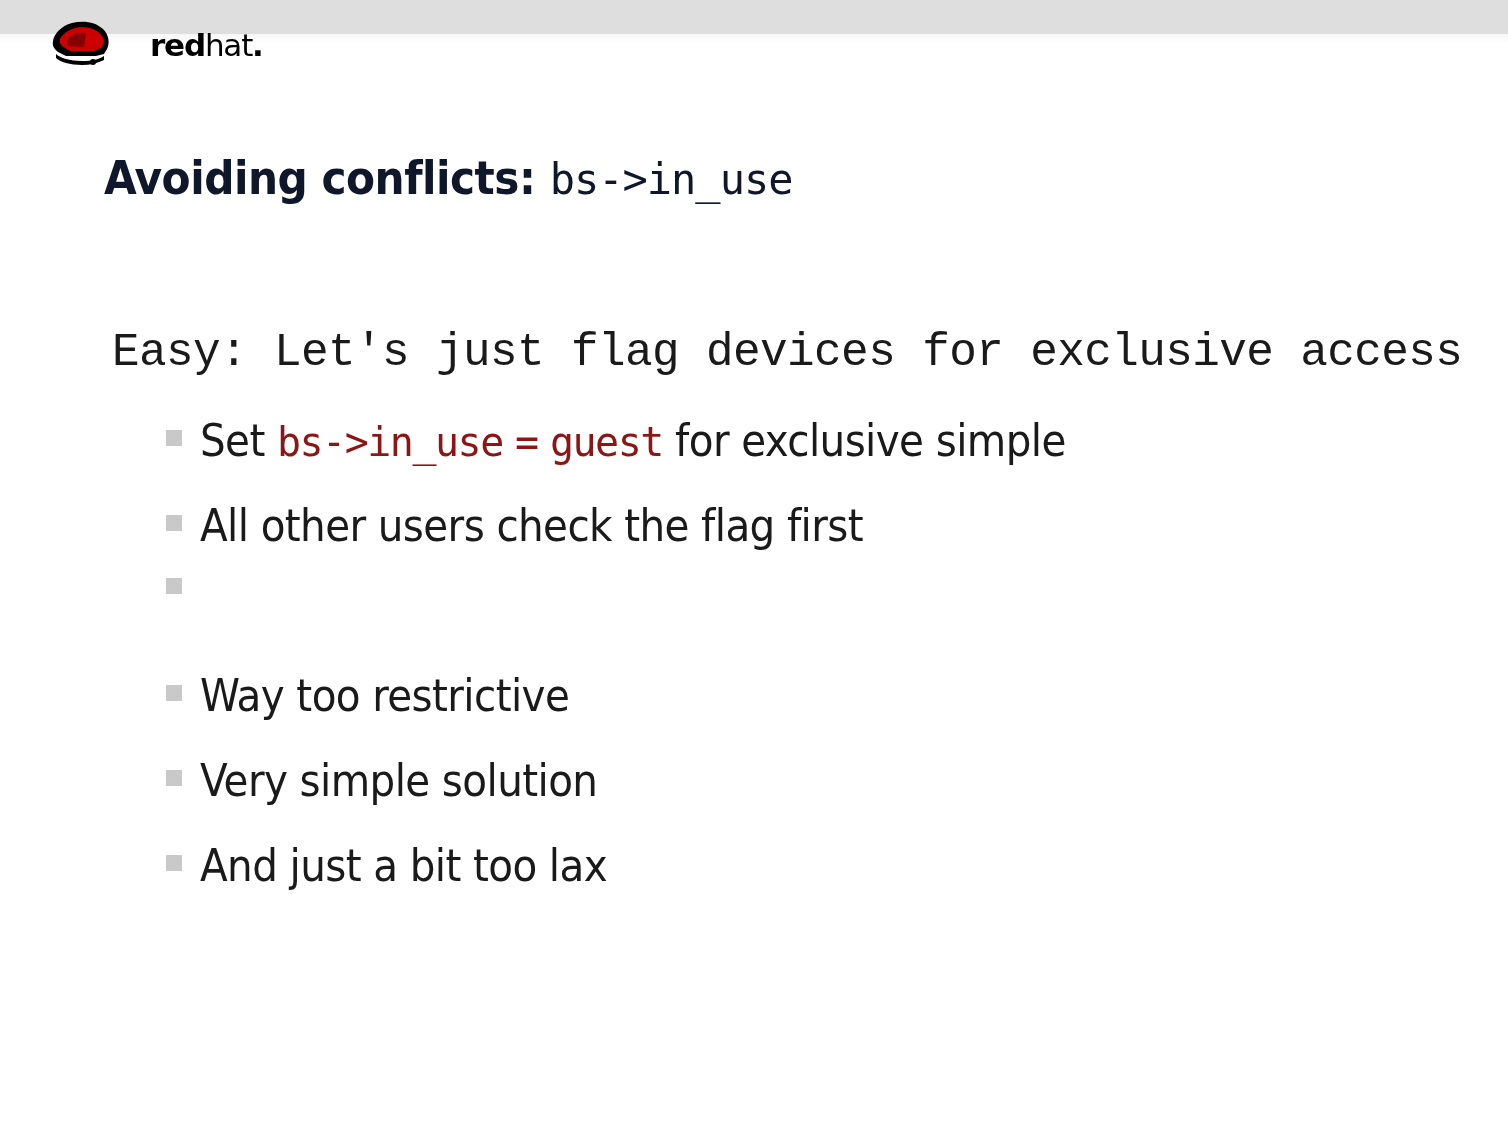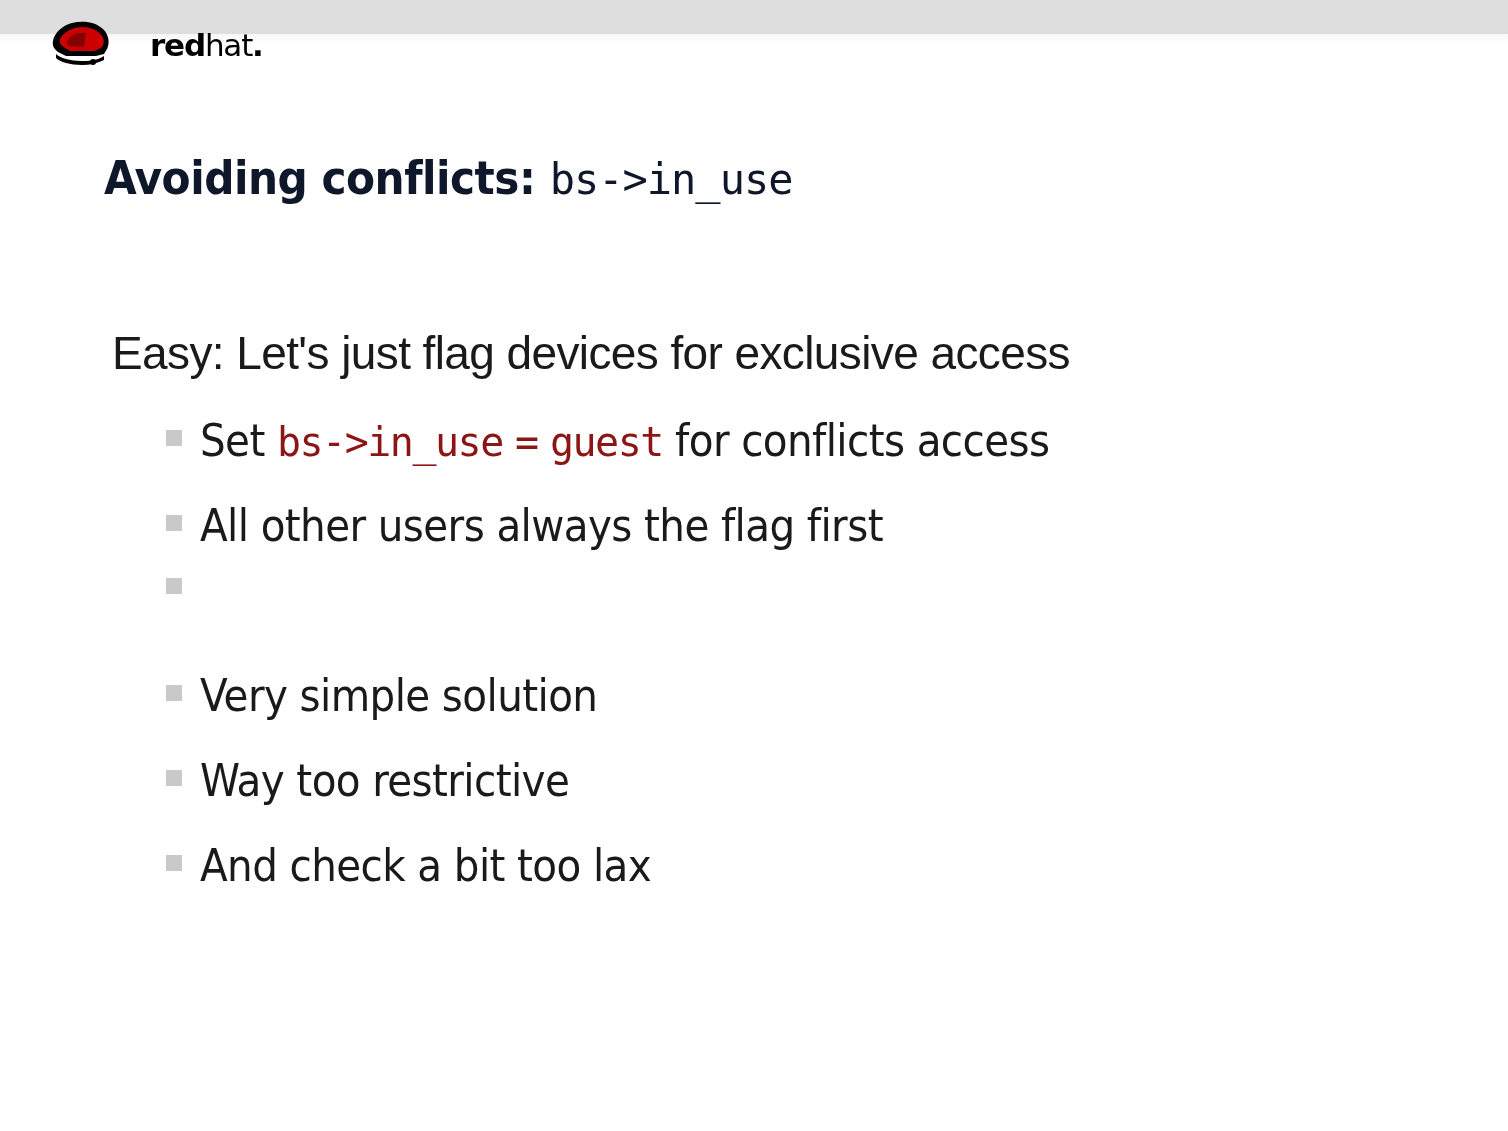--- a/index.html
+++ b/index.html
@@ -93,21 +93,21 @@
   #body-block {
     position: absolute;
     left: 112px;
     top: 330px;
     width: 1330px;
   }
   #lead-line {
     font-size: 46px;
     line-height: 1.0;
     color: #1a1a1a;
-    font-family: Liberation Sans, sans-serif;
+    font-family: Liberation Mono, monospace;
     letter-spacing: -0.6px;
     white-space: nowrap;
   }
 
   #bullet-list {
     margin: 0;
     padding: 0;
     list-style: none;
     margin-top: 42px;
   }
@@ -158,35 +158,35 @@
   <span id="logo-wordmark"><span class="w-red">red</span><span class="w-hat">hat</span><span class="w-dot">.</span></span>
 </div>
 
 <h1 id="slide-title"><span>Avoiding conflicts:</span>&nbsp;<span class="code">bs-&gt;in_use</span></h1>
 
 <div id="body-block">
   <div id="lead-line">Easy: Let's just flag devices for exclusive access</div>
   <ul id="bullet-list">
       <li class="bullet-row">
         <span class="bullet-marker"></span>
-        <span class="bullet-text"><span>Set </span><span class="code">bs-&gt;in_use</span><span> </span><span class="code">=</span><span> </span><span class="code">guest</span><span> for conflicts access</span></span>
+        <span class="bullet-text"><span>Set </span><span class="code">bs-&gt;in_use</span><span> </span><span class="code">=</span><span> </span><span class="code">guest</span><span> for exclusive simple</span></span>
       </li>
       <li class="bullet-row">
         <span class="bullet-marker"></span>
-        <span class="bullet-text"><span>All other users always the flag first</span></span>
+        <span class="bullet-text"><span>All other users check the flag first</span></span>
       </li>
       <li class="bullet-row">
         <span class="bullet-marker"></span>
+      </li>
+      <li class="bullet-row">
+        <span class="bullet-marker"></span>
+        <span class="bullet-text"><span>Way too restrictive</span></span>
       </li>
       <li class="bullet-row">
         <span class="bullet-marker"></span>
         <span class="bullet-text"><span>Very simple solution</span></span>
       </li>
       <li class="bullet-row">
         <span class="bullet-marker"></span>
-        <span class="bullet-text"><span>Way too restrictive</span></span>
-      </li>
-      <li class="bullet-row">
-        <span class="bullet-marker"></span>
-        <span class="bullet-text"><span>And check a bit too lax</span></span>
+        <span class="bullet-text"><span>And just a bit too lax</span></span>
       </li>
     </ul>
 </div>
 
 </body></html>

